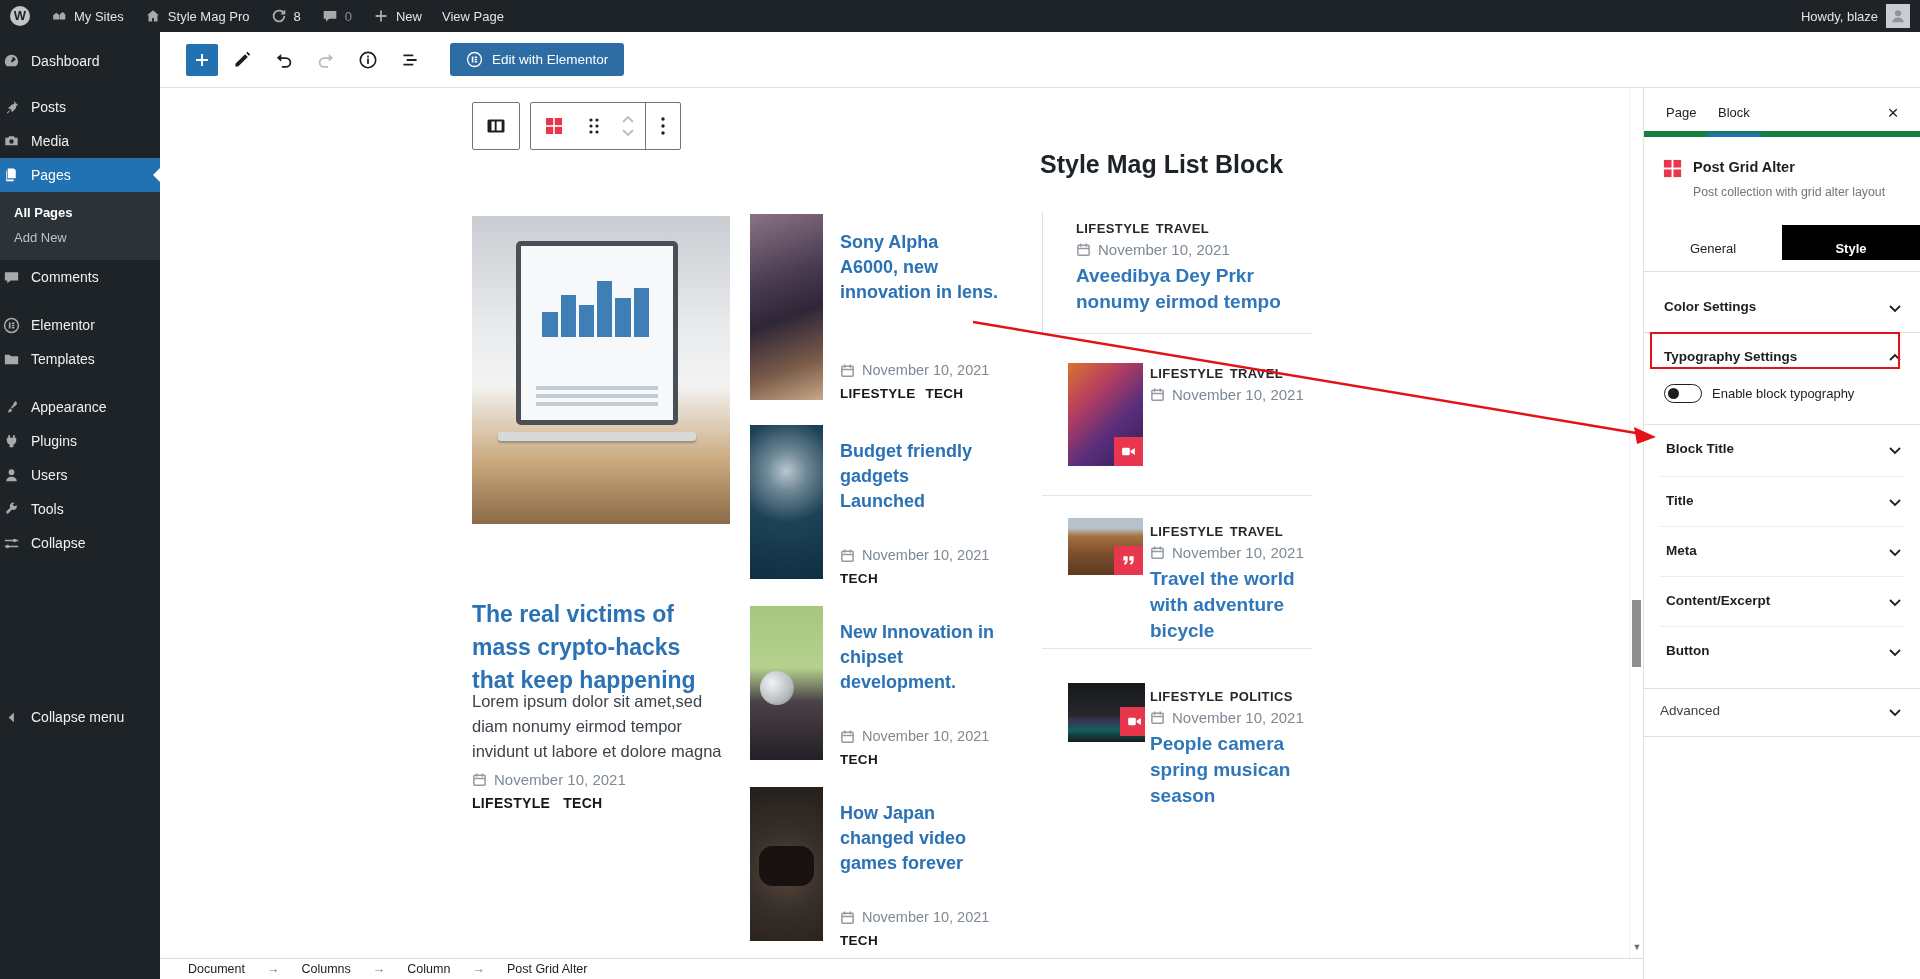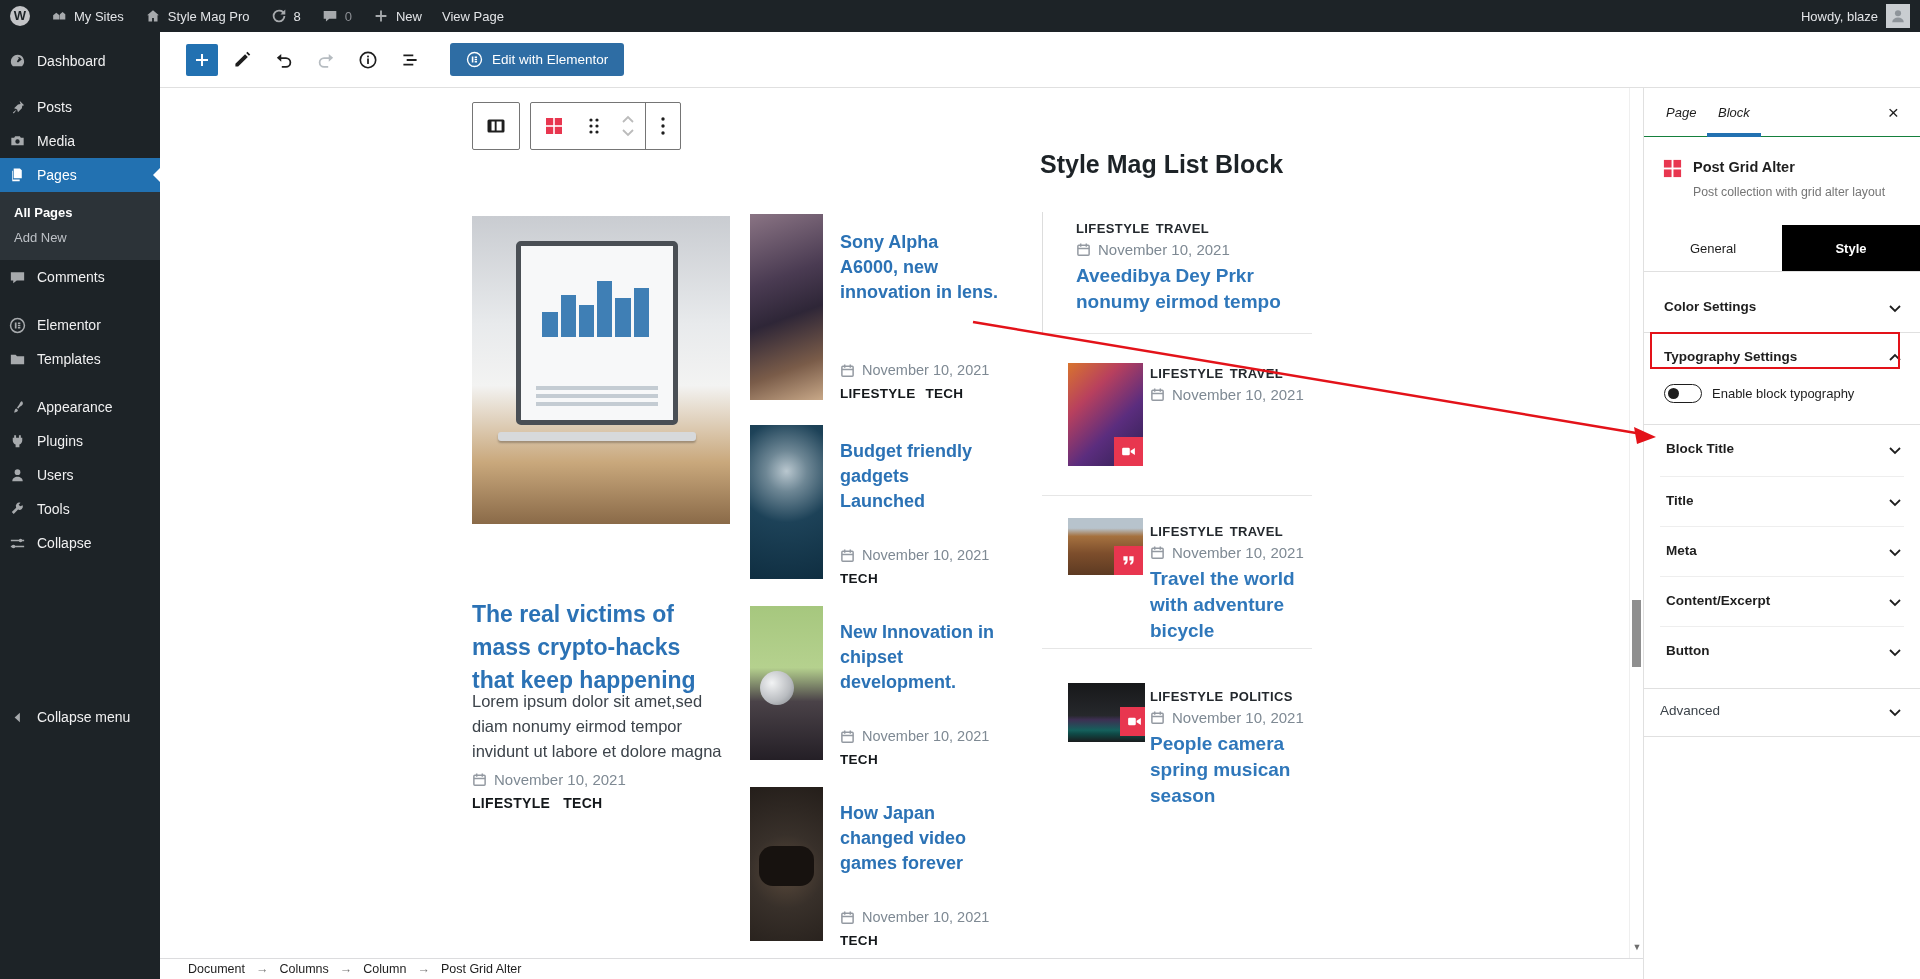--- a/index.html
+++ b/index.html
@@ -11,21 +11,21 @@
   .ab-ico { display:inline-flex; width:18px; height:18px; color:#a7aaad; }
   .ab-ico svg { width:100%; height:100%; fill:currentColor; }
   .wplogo { width:20px; height:20px; border-radius:50%; background:#c3c4c7; color:#1d2327; font-weight:bold; font-size:13px; line-height:20px; text-align:center; }
   .ab-count-dim { color:#8c8f94; }
   .ab-right { margin-left:auto; display:flex; align-items:center; gap:8px; padding-right:10px; }
   .avatar { width:24px; height:24px; background:#c9cdd1; display:inline-flex; align-items:center; justify-content:center; }
   .avatar svg { width:18px; height:18px; fill:#8e949a; }
 
   
   .sidebar { position:fixed; left:0; top:32px; width:160px; bottom:0; background:#1d2327; color:#f0f0f1; font-size:14px; z-index:40; }
-  .mi { display:flex; align-items:center; gap:10px; height:34px; padding-left:8px; cursor:pointer; position:relative; }
+  .mi { display:flex; align-items:center; gap:10px; height:34px; padding-left:2px; cursor:pointer; position:relative; }
   .mi .ico { width:19px; height:19px; display:inline-flex; color:#a7aaad; flex:none; }
   .mi .ico svg { width:100%; height:100%; fill:currentColor; }
   .mi.active { background:#2271b1; color:#fff; }
   .mi.active .ico { color:#fff; }
   .mi.active::after { content:""; position:absolute; right:0; top:50%; margin-top:-7px; border:7px solid transparent; border-right-color:#fff; }
   .gap12 { height:12px; } .gap14 { height:14px; }
   .submenu { background:#2c3338; padding:8px 0 10px 0; }
   .submenu .smi { display:block; padding:5px 0 5px 14px; font-size:13px; color:#bdc1c6; cursor:pointer; }
   .submenu .smi.current { color:#fff; font-weight:bold; }
   .collapse-item { position:absolute; top:668px; left:0; right:0; }
@@ -100,49 +100,49 @@
   .badge { position:absolute; right:0; bottom:0; width:29px; height:29px; background:#e8364f; display:flex; align-items:center; justify-content:center; }
   .badge svg { width:17px; height:17px; fill:#fff; }
 
   
   .vscroll { position:fixed; left:1629px; top:88px; width:14px; height:870px; background:#fff; border-left:1px solid #efefef; z-index:12; }
   .vthumb { position:absolute; left:2px; top:512px; width:9px; height:67px; background:#8f8f8f; }
   .varrow { position:absolute; left:1px; bottom:6px; font-size:9px; color:#6e6e6e; width:12px; text-align:center; }
 
   
   .panel { position:fixed; left:1643px; top:88px; width:277px; bottom:0; background:#fff; border-left:1px solid #e0e0e0; z-index:20; font-size:13px; color:#1e1e1e; }
-  .p-header { position:absolute; left:0; top:0; right:0; height:49px; border-bottom:1px solid #15803d;font-style:italic; }
+  .p-header { position:absolute; left:0; top:0; right:0; height:49px; border-bottom:6px solid #15803d; }
   .p-tab { position:absolute; top:0; height:49px; line-height:49px; cursor:pointer; color:#1e1e1e; font-size:13px; }
   .p-tab.page { left:22px; }
   .p-tab.block { left:74px; font-weight:normal; }
   .p-tab.block::after { content:""; position:absolute; left:-11px; right:-11px; bottom:0; height:4px; background:#2271b1; }
   .p-close { position:absolute; right:14px; top:12px; width:26px; height:26px; text-align:center; line-height:26px; font-size:19px; color:#1e1e1e; cursor:pointer; }
   .p-card-ico { position:absolute; left:18px; top:70px; width:21px; height:21px; }
   .p-card-title { position:absolute; left:49px; top:71px; font-size:14.5px; font-weight:bold; }
   .p-card-desc { position:absolute; left:49px; top:97px; font-size:12.3px; color:#757575; width:225px; }
   .p-subtabs { position:absolute; left:0; top:137px; right:0; height:47px; border-bottom:1px solid #e0e0e0; }
   .p-subtab-general { position:absolute; left:0; width:138px; height:47px; line-height:47px; text-align:center; cursor:pointer; }
-  .p-subtab-style { position:absolute; left:138px; right:0; height:46px; line-height:47px; text-align:center; background:#000; color:#fff; font-weight:bold; cursor:pointer; }
+  .p-subtab-style { position:absolute; left:138px; right:0; height:35px; line-height:47px; text-align:center; background:#000; color:#fff; font-weight:bold; cursor:pointer; }
   .p-row { position:absolute; left:0; right:0; height:48px; cursor:pointer; }
   .p-row .lbl { position:absolute; left:20px; top:15px; font-weight:bold; font-size:13.5px; }
   .p-row .lbl.inner { left:22px; }
   .p-row .chev { position:absolute; right:18px; top:17px; width:14px; height:14px; }
   .chev svg { width:14px; height:14px; stroke:#1e1e1e; stroke-width:1.8; fill:none; }
   .p-div { position:absolute; left:0; right:0; height:1px; background:#e0e0e0; }
   .p-div.lite { background:#eeeeee; left:16px; right:16px; }
   .toggle { position:absolute; left:20px; top:296px; width:38px; height:19px; border:1.5px solid #1e1e1e; border-radius:10px; cursor:pointer; }
   .toggle i { position:absolute; left:3px; top:2.5px; width:11px; height:11px; border-radius:50%; background:#1e1e1e; }
   .toggle-lbl { position:absolute; left:68px; top:298px; font-size:13px; }
   .adv-lbl { position:absolute; left:16px; top:15px; font-size:13.5px; color:#3c434a; }
 
   .redbox { position:fixed; left:1650px; top:332px; width:250px; height:37px; border:2px solid #e31219; z-index:60; pointer-events:none; }
   .anno { position:fixed; left:0; top:0; width:1920px; height:979px; z-index:60; pointer-events:none; }
 
   
-  .bcbar { position:fixed; left:160px; bottom:0; width:1483px; height:21px; background:#fff; border-top:1px solid #dcdcde; display:flex; align-items:center; gap:11px; padding-left:28px; font-size:12.5px; color:#1e1e1e; z-index:25; }
+  .bcbar { position:fixed; left:160px; bottom:0; width:1483px; height:21px; background:#fff; border-top:1px solid #dcdcde; display:flex; align-items:center; gap:22px; padding-left:28px; font-size:12.5px; color:#1e1e1e; z-index:25; }
   .bc-sep { color:#757575; }
   .bc-item { cursor:pointer; }
 </style>
 </head>
 <body>
 
 <div class="adminbar">
   <div class="ab-item">
     <span class="wplogo">W</span>
   </div>

